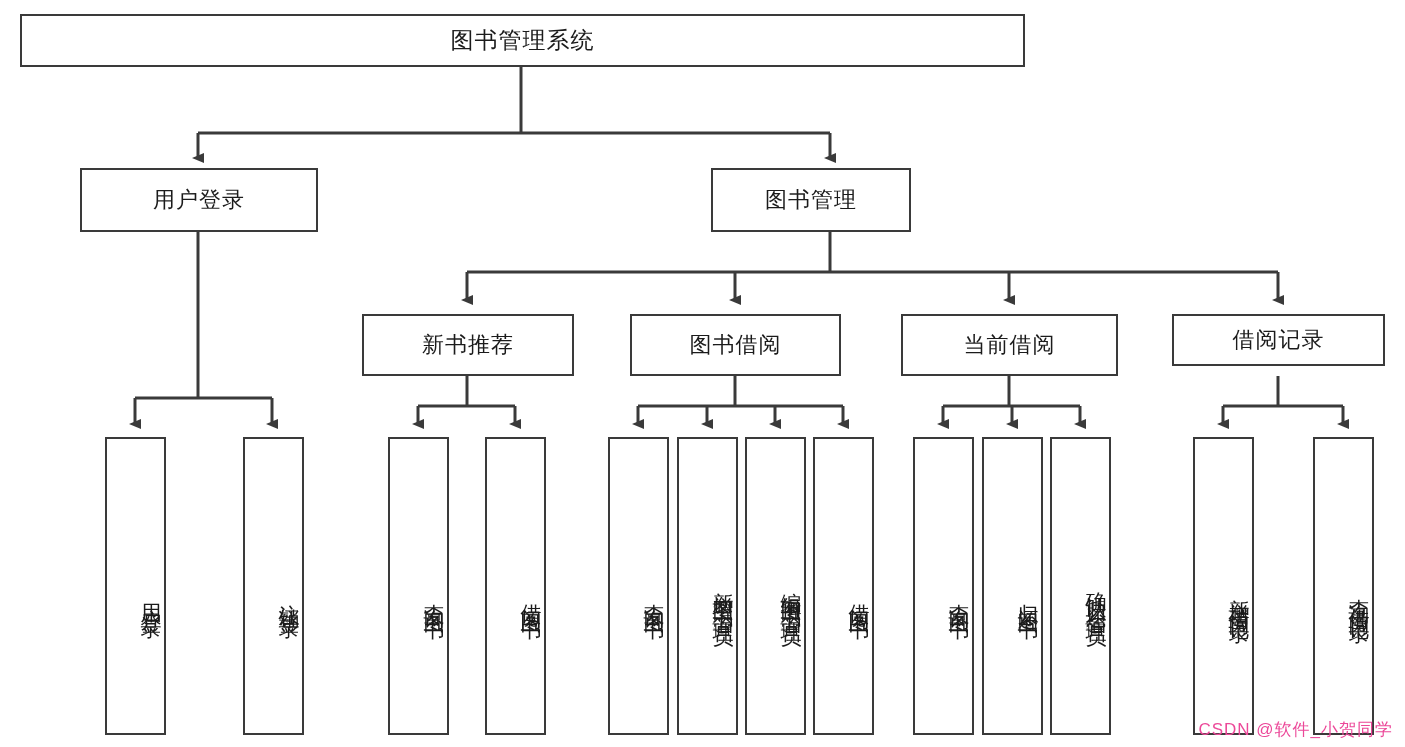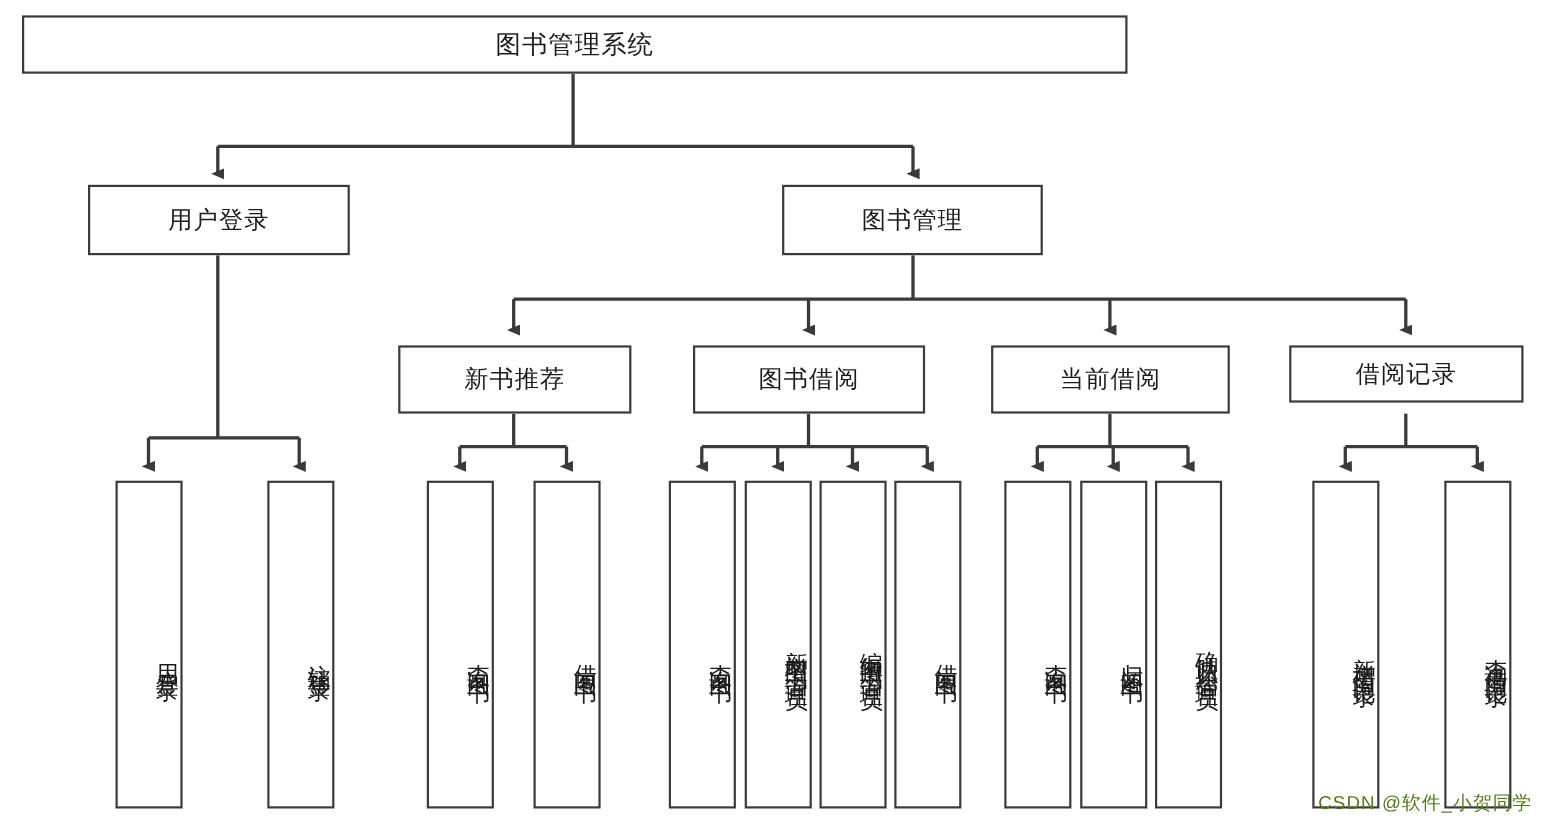--- a/index.html
+++ b/index.html
@@ -52,21 +52,21 @@
   .node.v span{
     writing-mode:vertical-rl;
     text-orientation:upright;
     display:block;
   }
   .watermark{
     position:absolute;
     right:12px;
     bottom:6px;
     font-size:17px;
-    color:#4d7c0f;
+    color:#ec4899;
     letter-spacing:1px;
     z-index:5;
     white-space:nowrap;
   }
 </style>
 </head>
 <body>
 
 <div id="canvas">
 
@@ -116,21 +116,21 @@
       <path d="M1278,376 L1278,406"></path>
       <path d="M1223,406 L1343,406"></path>
       <path d="M1223,406 L1223,424" marker-end="url(#arrow)"></path>
       <path d="M1343,406 L1343,424" marker-end="url(#arrow)"></path>
     </g>
   </svg>
 
   <div class="node h root" style="left:20px; top:14px; width:1005px; height:53px;">图书管理系统</div>
 
   <div class="node h" style="left:80px; top:168px; width:238px; height:64px;">用户登录</div>
-  <div class="node h" style="left:711px; top:168px; width:237px; height:64px;text-align:center;">图书管理</div>
+  <div class="node h" style="left:711px; top:168px; width:200px; height:64px;text-align:center;">图书管理</div>
 
   <div class="node h" style="left:630px; top:314px; width:211px; height:62px;">图书借阅</div>
   <div class="node h" style="left:362px; top:314px; width:212px; height:62px;">新书推荐</div>
   <div class="node h" style="left:901px; top:314px; width:217px; height:62px;">当前借阅</div>
   <div class="node h" style="left:1172px; top:314px; width:213px; height:52px;">借阅记录</div>
 
   <div class="node v" style="left:105px; top:437px; width:61px; height:298px;">
     <span>用户登录</span>
   </div>
   <div class="node v" style="left:243px; top:437px; width:61px; height:298px;">

